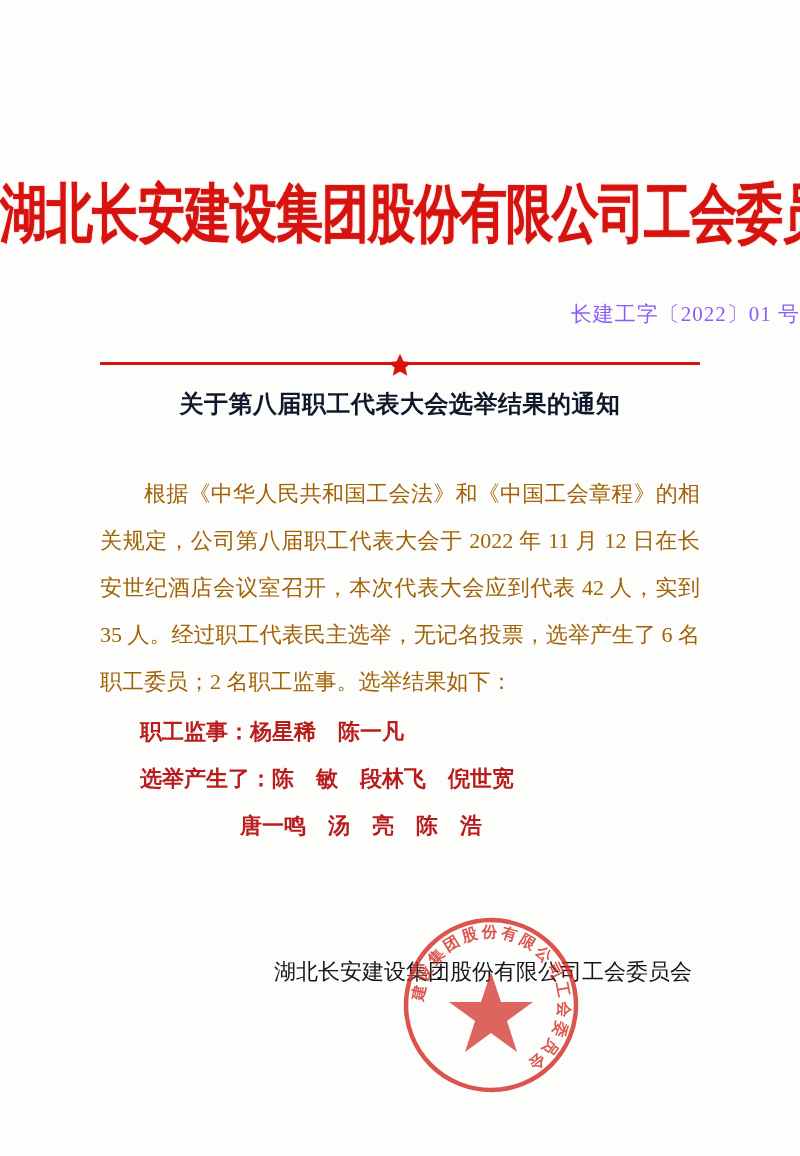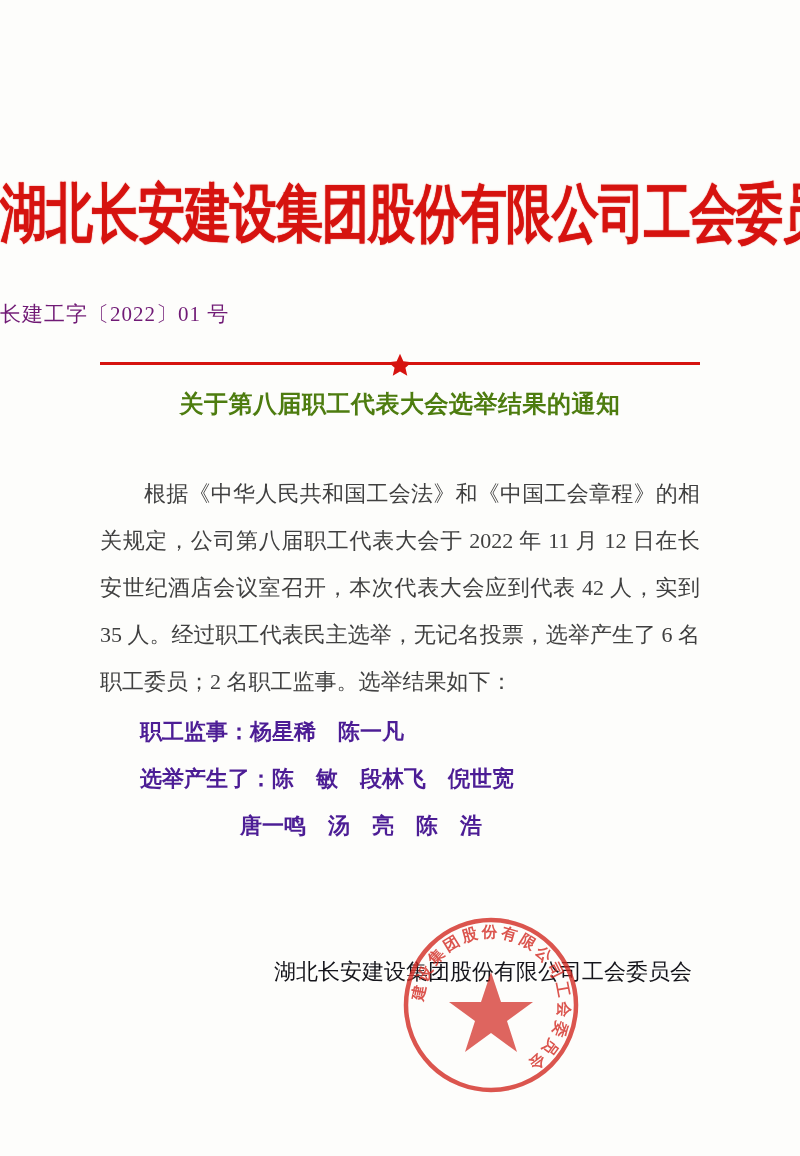--- a/index.html
+++ b/index.html
@@ -38,24 +38,24 @@
     line-height: 1.1;
     transform: scaleY(1.35);
     transform-origin: center top;
     text-shadow: 0 0 1px #d6130f;
   }
   .doc-number {
     position: absolute;
     top: 300px;
     left: 0;
     right: 0;
-    text-align: left;
+    text-align: right;
     font-size: 21px;
     letter-spacing: 1px;
-    color: #701a75;
+    color: #8b5cf6;
   }
   
   .red-rule {
     position: absolute;
     top: 356px;
     left: 100px;
     right: 100px;
     height: 14px;
   }
   .red-rule .line {
@@ -82,44 +82,44 @@
   
   .doc-title {
     position: absolute;
     top: 388px;
     left: 0;
     right: 0;
     text-align: center;
     font-size: 24px;
     font-weight: bold;
     letter-spacing: 0.5px;
-    color: #4d7c0f;
+    color: #0f172a;
   }
   .body-text {
     position: absolute;
     top: 470px;
     left: 100px;
     right: 100px;
     font-size: 22px;
     line-height: 47px;
     text-align: justify;
     text-justify: inter-ideograph;
-    color: #404040;
+    color: #a16207;
   }
   .body-text p {
     margin: 0;
     text-indent: 2em;
   }
   .name-line {
     position: absolute;
     left: 140px;
     font-size: 22px;
     line-height: 47px;
     font-weight: bold;
-    color: #4c1d95;
+    color: #b91c1c;
     white-space: pre;
   }
   .name-line.l1 { top: 708px; }
   .name-line.l2 { top: 755px; }
   .name-line.l3 { top: 802px; left: 240px; }
   
   .sign-block {
     position: absolute;
     top: 948px;
     left: 0;

